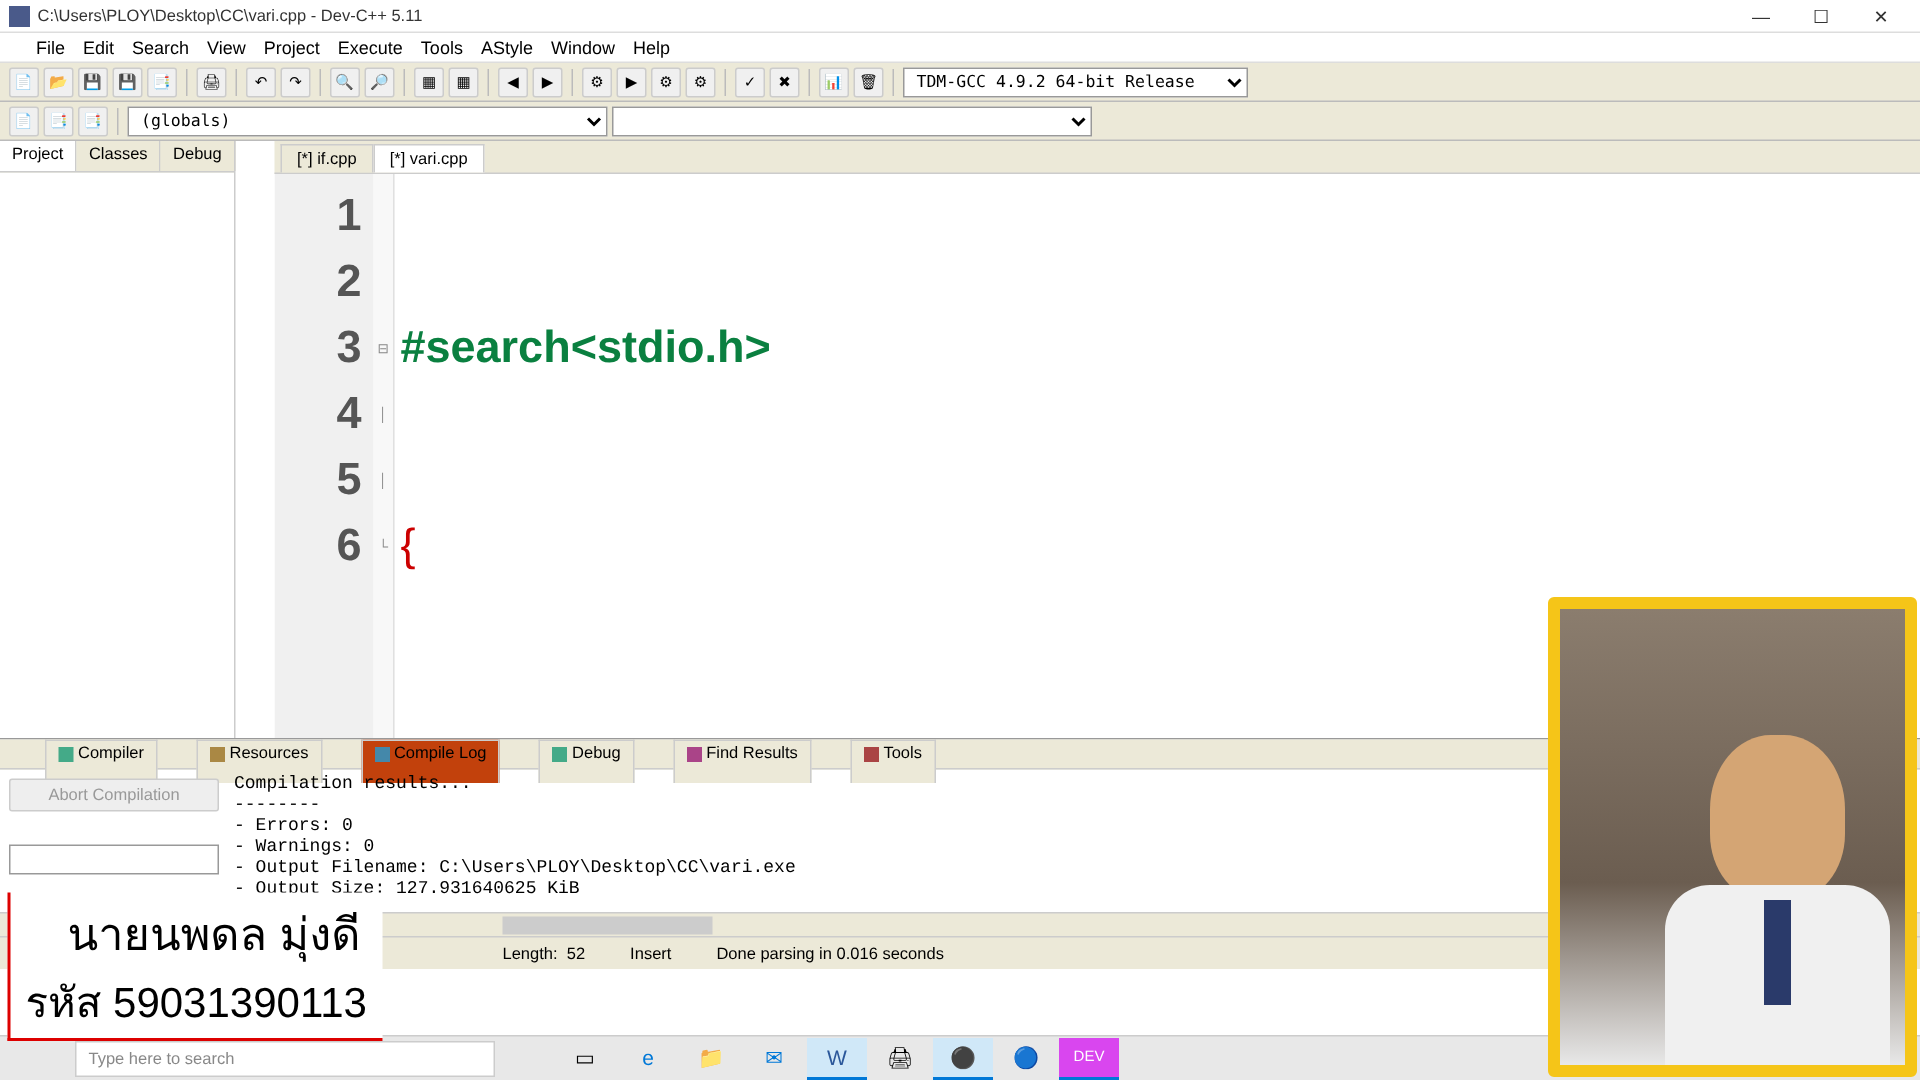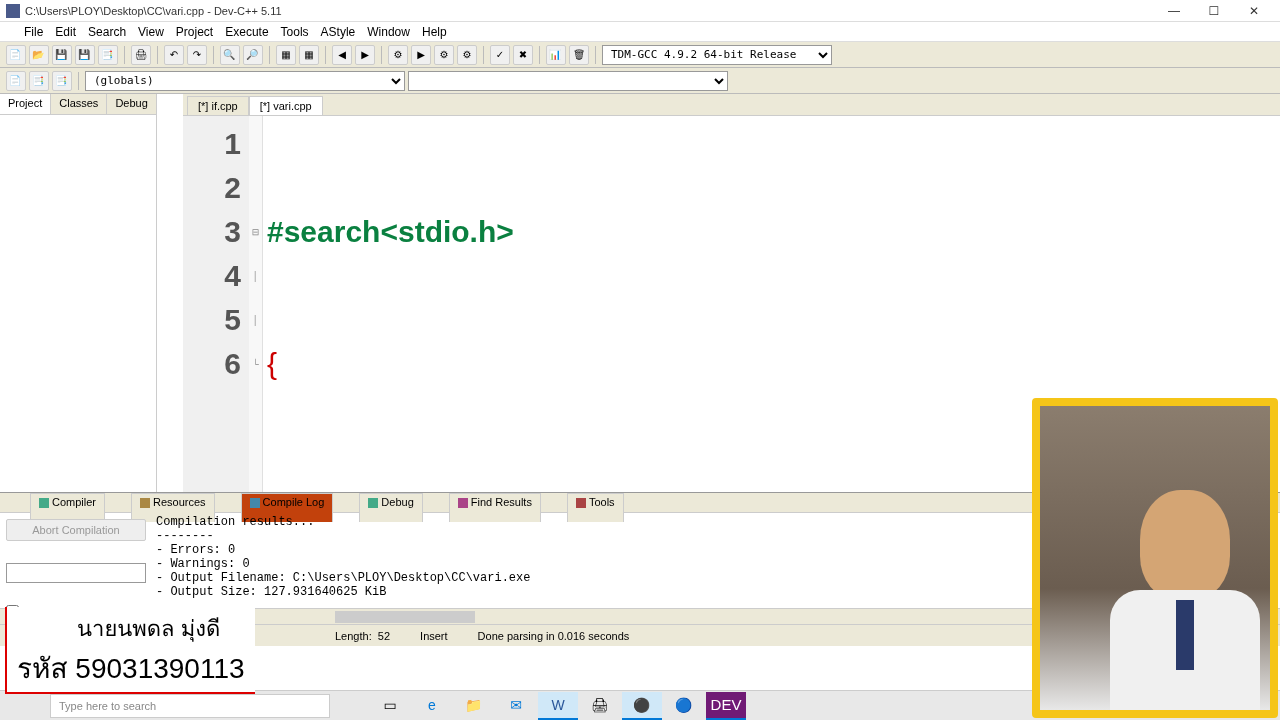--- a/index.html
+++ b/index.html
@@ -57,21 +57,21 @@
 .statusbar { height: 22px; background: #ece9d8; border-top: 1px solid #ccc; display: flex; align-items: center; font-size: 11px; padding-left: 335px; gap: 30px; }
 .statusbar .cell { }
 
 .taskbar { position: absolute; bottom: 0; left: 0; right: 0; height: 30px; background: #e8e8e8; border-top: 1px solid #ccc; display: flex; align-items: center; }
 .search-box { margin-left: 50px; width: 280px; height: 24px; background: #fff; border: 1px solid #ccc; display: flex; align-items: center; padding: 0 8px; font-size: 11px; color: #888; }
 .task-icons { display: flex; gap: 2px; margin-left: 40px; }
 .task-icon { width: 40px; height: 28px; display: flex; align-items: center; justify-content: center; font-size: 14px; border-bottom: 2px solid transparent; }
 .task-icon.active { background: #d0e8f8; border-bottom-color: #0078d7; }
 
 .overlay-name { position: absolute; left: 5px; bottom: 26px; background: #fff; border: 2px solid #d00; border-top: none; border-right: none; padding: 4px 10px 2px 10px; font-size: 22px; font-family: 'Tahoma',sans-serif; }
-.overlay-name .r1 { font-size: 22px; margin-left: 60px; }
+.overlay-name .r1 { font-size: 30px; margin-left: 28px; }
 .overlay-name .r2 { font-size: 28px; }
 
 .webcam { position: absolute; right: 2px; bottom: 2px; width: 246px; height: 320px; border: 8px solid #f5c518; border-radius: 4px; background: #7a6a5e; overflow: hidden; }
 .webcam-inner { position: absolute; inset: 0; background: linear-gradient(180deg,#8b7d6e 0%, #6b5d50 60%, #e8e8e8 100%); }
 .webcam-person { position: absolute; bottom: 0; left: 50%; transform: translateX(-30%); width: 150px; height: 220px; }
 .webcam-head { width: 90px; height: 110px; background: #d4a574; border-radius: 45% 45% 40% 40%; margin: 0 auto; }
 .webcam-body { width: 150px; height: 120px; background: #f0f0f0; border-radius: 30px 30px 0 0; margin-top: -10px; position: relative; }
 .webcam-tie { position: absolute; left: 50%; top: 10px; transform: translateX(-50%); width: 18px; height: 70px; background: #2a3a6a; }
 </style>
 </head>
@@ -251,21 +251,21 @@
   </div>
   <div class="task-icons">
     <div class="task-icon">▭</div>
     <div class="task-icon" style="color:#0078d7">e</div>
     <div class="task-icon">📁</div>
     <div class="task-icon" style="color:#0078d7">✉</div>
     <div class="task-icon active" style="color:#2b579a">W</div>
     <div class="task-icon">🖨</div>
     <div class="task-icon active">⚫</div>
     <div class="task-icon">🔵</div>
-    <div class="task-icon active" style="background:#701a75;color:#fff;font-size:15px">DEV</div>
+    <div class="task-icon active" style="background:#d946ef;color:#fff;font-size:10px">DEV</div>
   </div>
 </div>
 
 <div class="overlay-name">
   <div class="r1">นายนพดล มุ่งดี</div>
   <div class="r2">รหัส 59031390113</div>
 </div>
 
 <div class="webcam">
   <div class="webcam-inner"></div>

